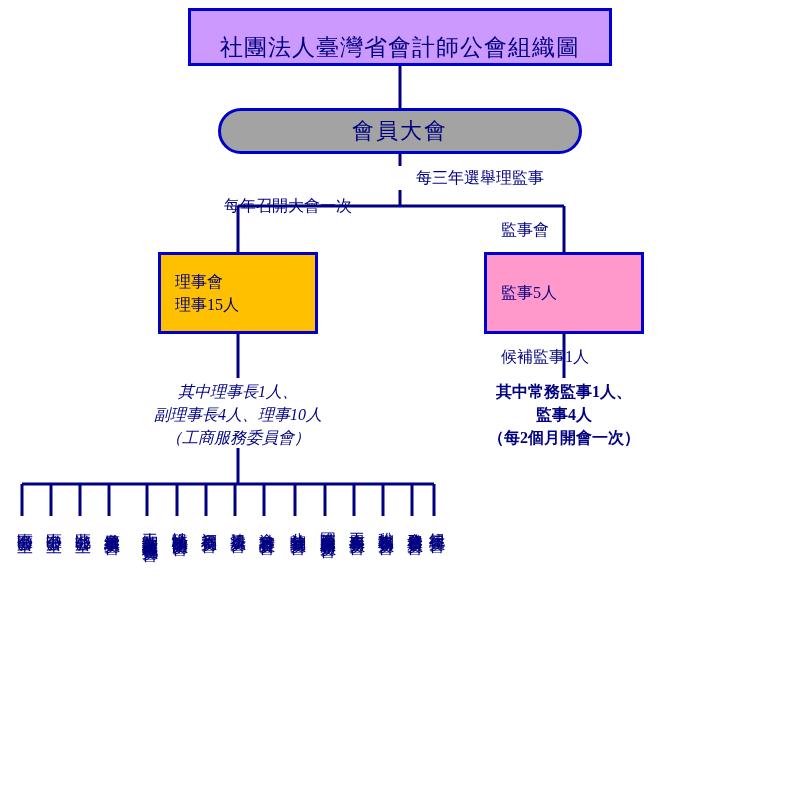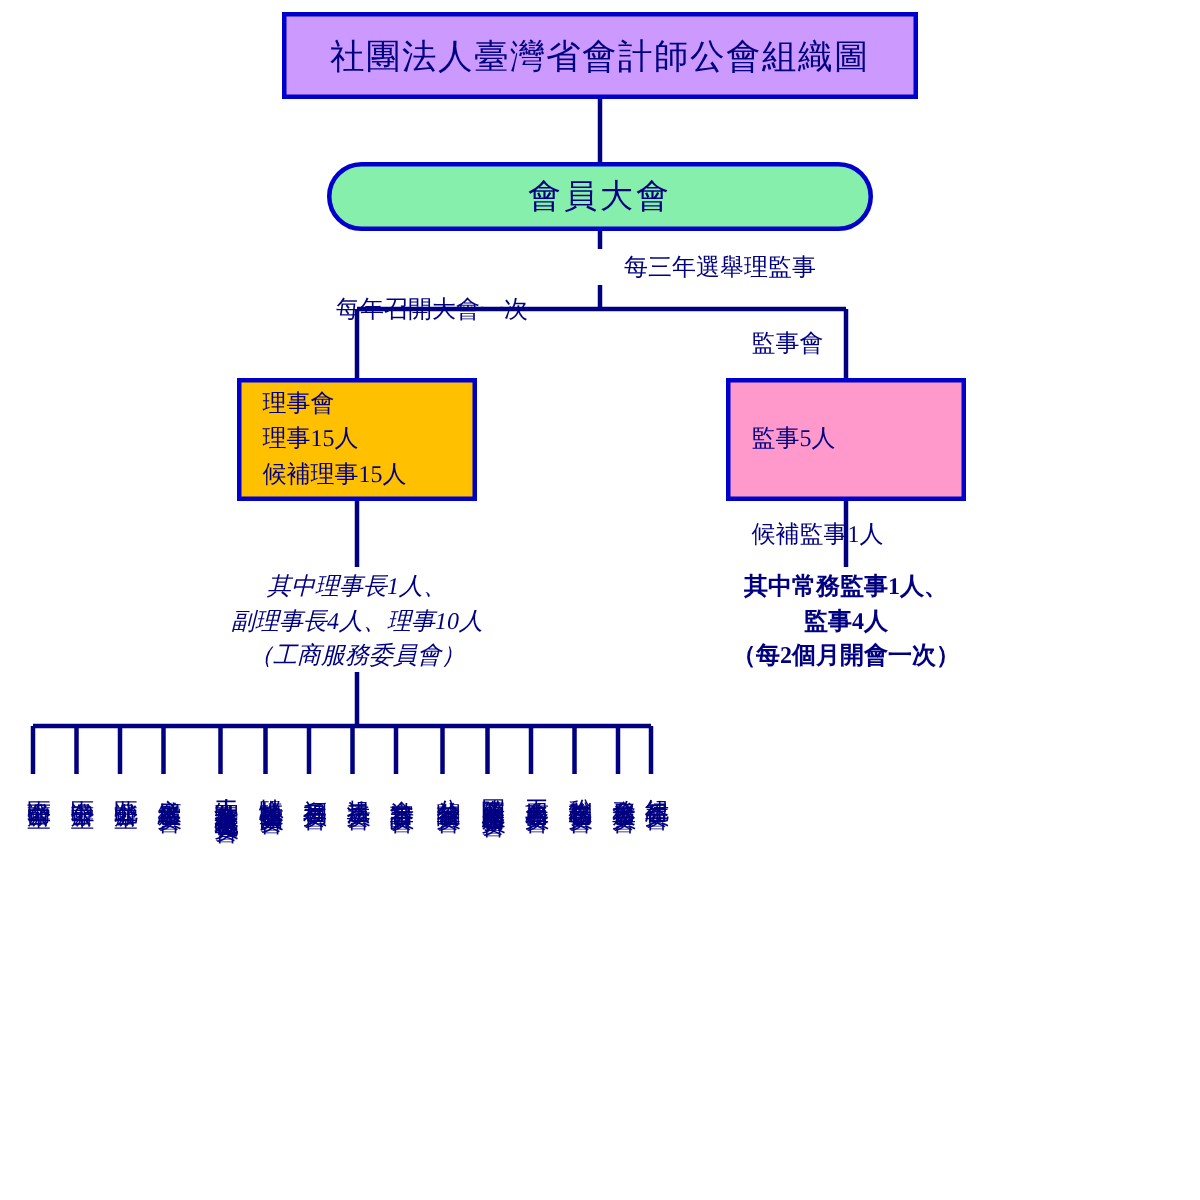--- a/index.html
+++ b/index.html
@@ -39,29 +39,30 @@
   .title-box {
     left: 188px;
     top: 8px;
     width: 424px;
     height: 58px;
     background: #cc99ff;
     border: 3px solid #0000cc;
     font-size: 23px;
     letter-spacing: 1px;
     font-weight: normal;
+    justify-content: flex-end;
   }
 
   
   .assembly-box {
     left: 218px;
     top: 108px;
     width: 364px;
     height: 46px;
-    background: #86efac;
+    background: #a3a3a3;
     border: 3px solid #0000cc;
     border-radius: 24px;
     font-size: 22px;
     letter-spacing: 2px;
   }
 
   
   .board-box {
     left: 158px;
     top: 252px;
@@ -180,21 +181,20 @@
   <div class="node assembly-box">
     <span>會員大會</span>
   </div>
 
   <div class="edge-label lbl-annual">每年召開大會一次</div>
   <div class="edge-label lbl-triennial">每三年選舉理監事</div>
 
   <div class="node board-box">
     <span class="line">理事會</span>
     <span class="line">理事15人</span>
-    <span class="line">候補理事15人</span>
   </div>
 
   <div class="node supervisor-box">
     <span class="line">監事會</span>
     <span class="line">監事5人</span>
     <span class="line">候補監事1人</span>
   </div>
 
   <div class="note note-board">
     <div>其中理事長1人、</div>

